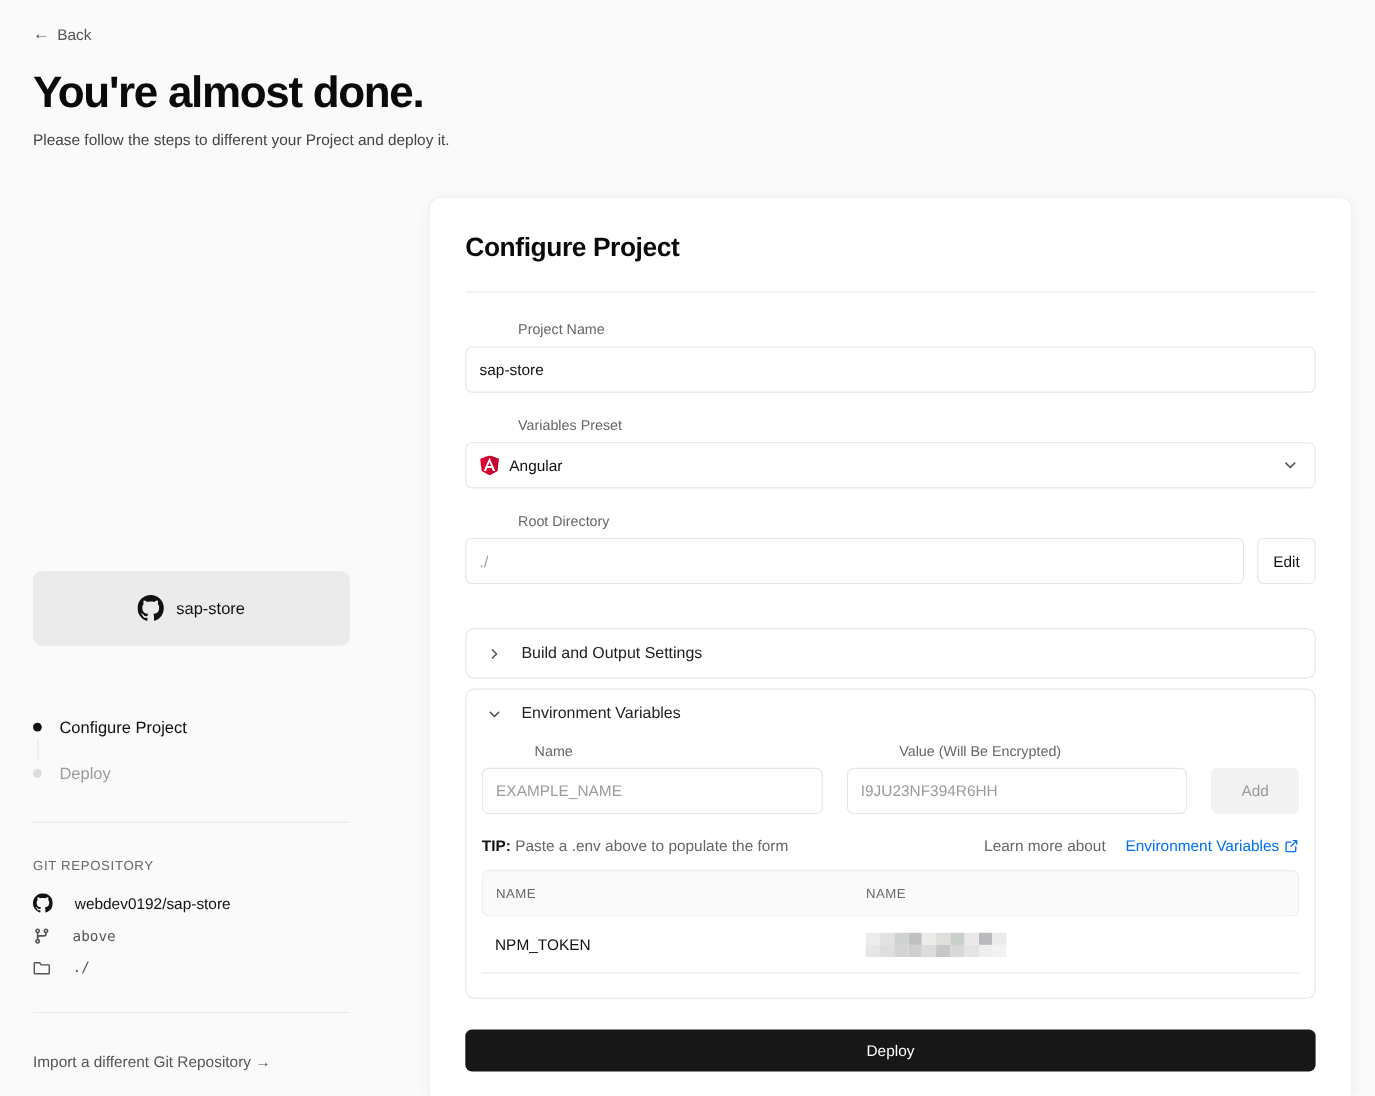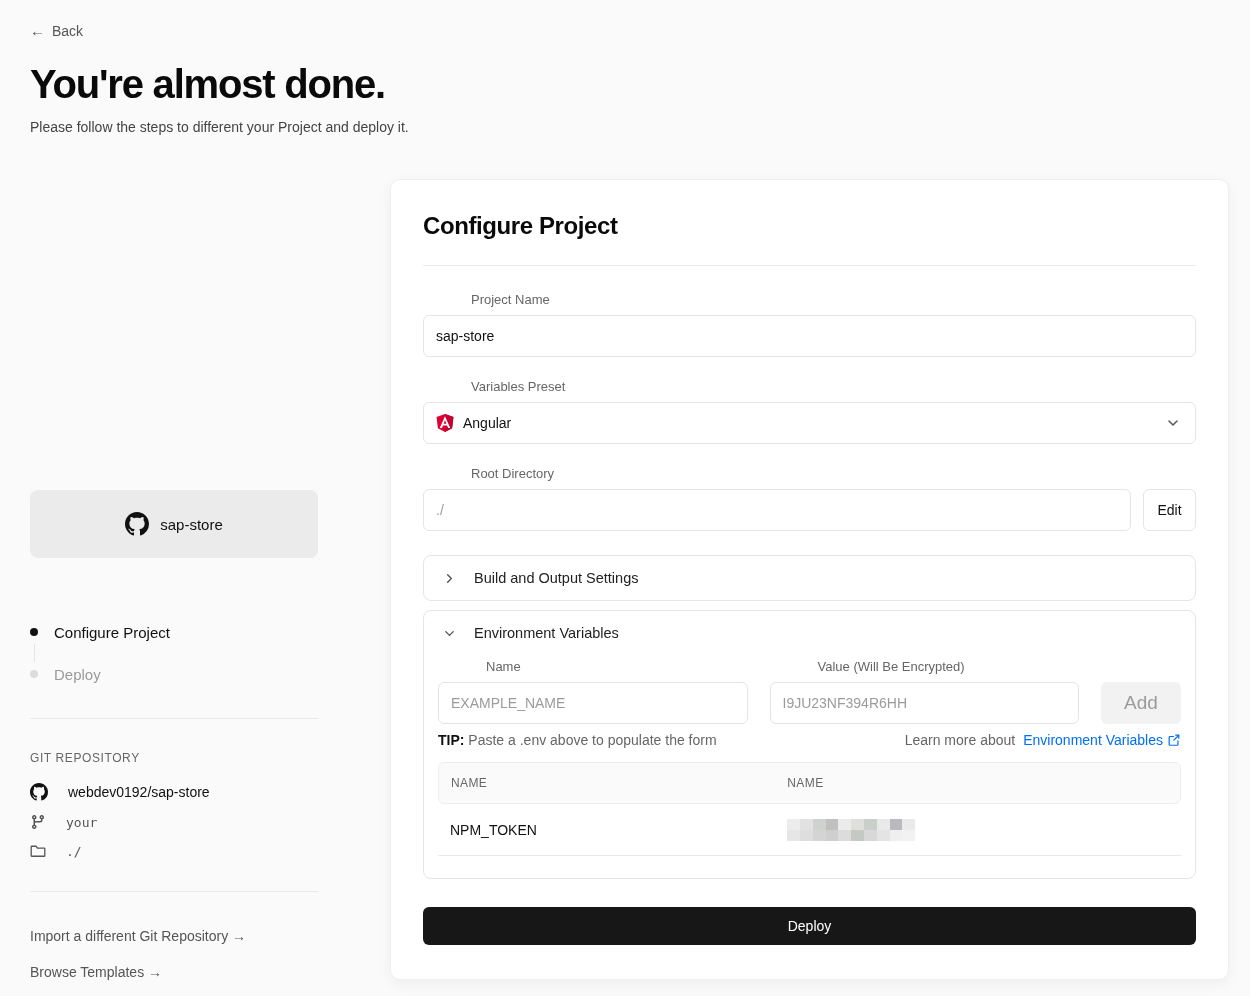--- a/index.html
+++ b/index.html
@@ -89,43 +89,43 @@
 
   .root-row { display: flex; gap: 12px; }
   .root-row .text-input { flex: 1; }
   .btn-edit {
     width: 53px; height: 42px; border: 1px solid #e5e5e5; border-radius: 6px;
     background: #fff; font-size: 14px; color: #111; cursor: pointer;
     font-family: "Liberation Sans", sans-serif;
   }
 
   .acc-box {
-    border: 1px solid #e5e5e5; border-radius: 8px; margin-top: 24px;
+    border: 1px solid #e5e5e5; border-radius: 8px; margin-top: 40px;
     background: #fff;
   }
   .acc-header {
     display: flex; align-items: center; gap: 17px; padding: 14px 18px;
     font-size: 14.5px; color: #222; cursor: pointer;
   }
   .acc-header svg { color: #555; }
   .acc-box.env { margin-top: 9px; padding-bottom: 22px; }
 
   .env-body { padding: 4px 14px 0 14px; }
   .env-inputs { display: flex; gap: 22px; align-items: flex-end; }
   .env-col { flex: 1; }
   .btn-add {
     flex: 0 0 80px; height: 42px; border: none; border-radius: 6px;
-    background: #f2f2f2; color: #9b9b9b; font-size: 19px; cursor: pointer;
-    font-family: "Liberation Sans", sans-serif;
-  }
-
-  .tip-row { display: flex; justify-content: space-between; align-items: center; margin-top: 8px; font-size: 14px; }
+    background: #f2f2f2; color: #9b9b9b; font-size: 14px; cursor: pointer;
+    font-family: "Liberation Sans", sans-serif;
+  }
+
+  .tip-row { display: flex; justify-content: space-between; align-items: center; margin-top: 21px; font-size: 14px; }
   .tip-left { color: #666; }
   .tip-left b { color: #111; font-weight: 700; }
-  .tip-right { color: #666; display: flex; align-items: center; gap: 8px; }
+  .tip-right { color: #666; display: flex; align-items: center; gap: 18px; }
   .env-link { color: #0070f3; text-decoration: none; display: inline-flex; align-items: center; gap: 4px; cursor: pointer; }
 
   .env-table { margin-top: 14px; }
   .tbl-head {
     display: flex; align-items: center; height: 42px;
     background: #fafafa; border: 1px solid #eeeeee; border-radius: 6px;
     font-size: 12px; color: #666; letter-spacing: .4px;
   }
   .tbl-col-name { width: 47%; padding-left: 12px; }
   .tbl-col-value { flex: 1; }
@@ -187,21 +187,21 @@
         <svg width="18" height="18" viewBox="0 0 16 16" fill="#111" aria-hidden="true">
             <path d="M8 0C3.58 0 0 3.58 0 8c0 3.54 2.29 6.53 5.47 7.59.4.07.55-.17.55-.38 0-.19-.01-.82-.01-1.49-2.01.37-2.53-.49-2.69-.94-.09-.23-.48-.94-.82-1.13-.28-.15-.68-.52-.01-.53.63-.01 1.08.58 1.23.82.72 1.21 1.87.87 2.33.66.07-.52.28-.87.51-1.07-1.78-.2-3.64-.89-3.64-3.95 0-.87.31-1.59.82-2.15-.08-.2-.36-1.02.08-2.12 0 0 .67-.21 2.2.82.64-.18 1.32-.27 2-.27.68 0 1.36.09 2 .27 1.53-1.04 2.2-.82 2.2-.82.44 1.1.16 1.92.08 2.12.51.56.82 1.27.82 2.15 0 3.07-1.87 3.75-3.65 3.95.29.25.54.73.54 1.48 0 1.07-.01 1.93-.01 2.2 0 .21.15.46.55.38A8.012 8.012 0 0 0 16 8c0-4.42-3.58-8-8-8z"></path>
           </svg>
         <span>webdev0192/sap-store</span>
       </div>
 
       <div class="git-row">
         <svg width="16" height="16" viewBox="0 0 16 16" fill="#555" aria-hidden="true">
             <path d="M9.5 3.25a2.25 2.25 0 1 1 3 2.122V6A2.5 2.5 0 0 1 10 8.5H6a1 1 0 0 0-1 1v1.128a2.251 2.251 0 1 1-1.5 0V5.372a2.25 2.25 0 1 1 1.5 0v1.836A2.493 2.493 0 0 1 6 7h4a1 1 0 0 0 1-1v-.628A2.25 2.25 0 0 1 9.5 3.25Zm-6 0a.75.75 0 1 0 1.5 0 .75.75 0 0 0-1.5 0Zm8.25-.75a.75.75 0 1 0 0 1.5.75.75 0 0 0 0-1.5ZM4.25 12a.75.75 0 1 0 0 1.5.75.75 0 0 0 0-1.5Z"></path>
           </svg>
-        <span class="mono">your</span>
+        <span class="mono">above</span>
       </div>
 
       <div class="git-row">
         <svg width="16" height="16" viewBox="0 0 16 16" fill="none" stroke="#555" stroke-width="1.3" aria-hidden="true">
             <path d="M1.75 3.25h4.3l1.4 1.9h6.8c.3 0 .55.25.55.55v7c0 .3-.25.55-.55.55H1.75a.55.55 0 0 1-.55-.55v-8.9c0-.3.25-.55.55-.55Z"></path>
           </svg>
         <span class="mono">./</span>
       </div>
 
       <div class="divider"></div>

